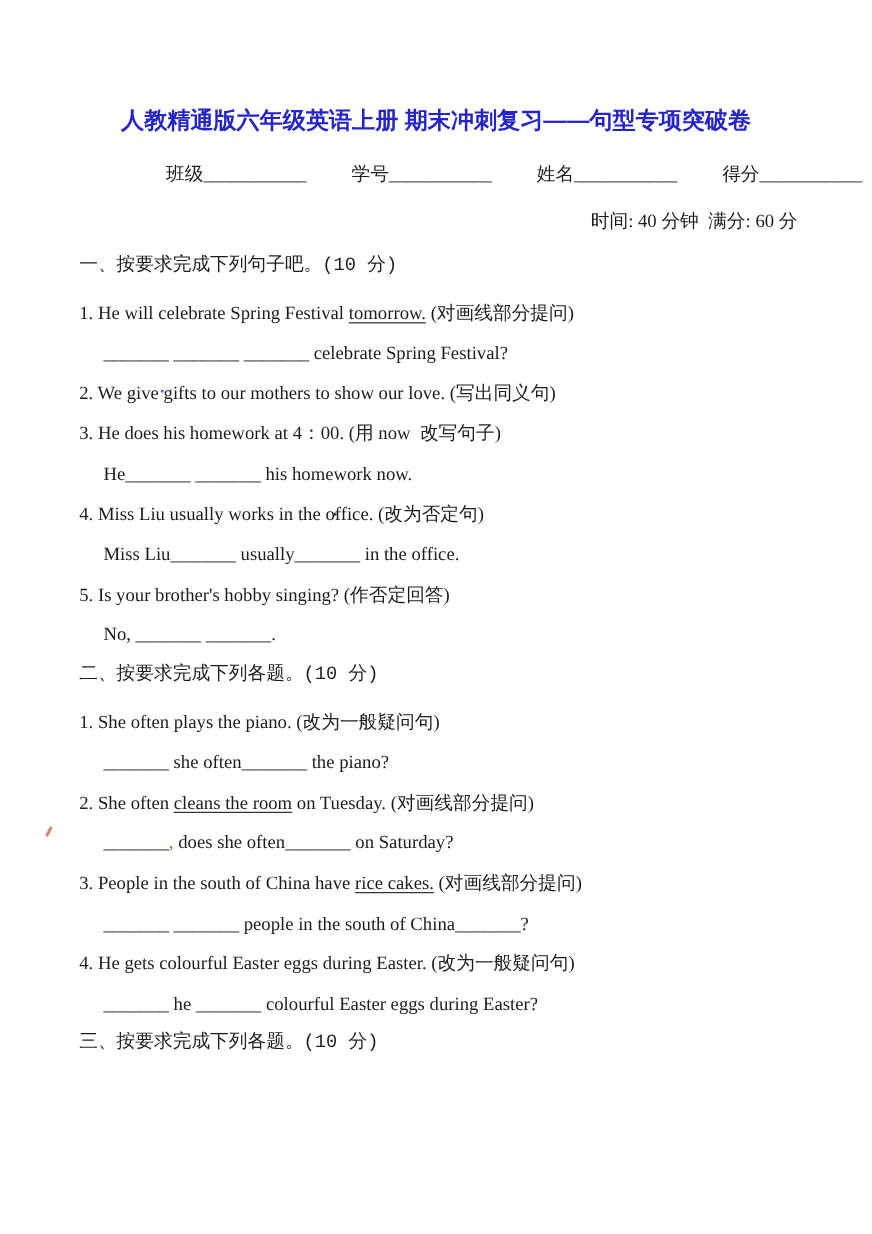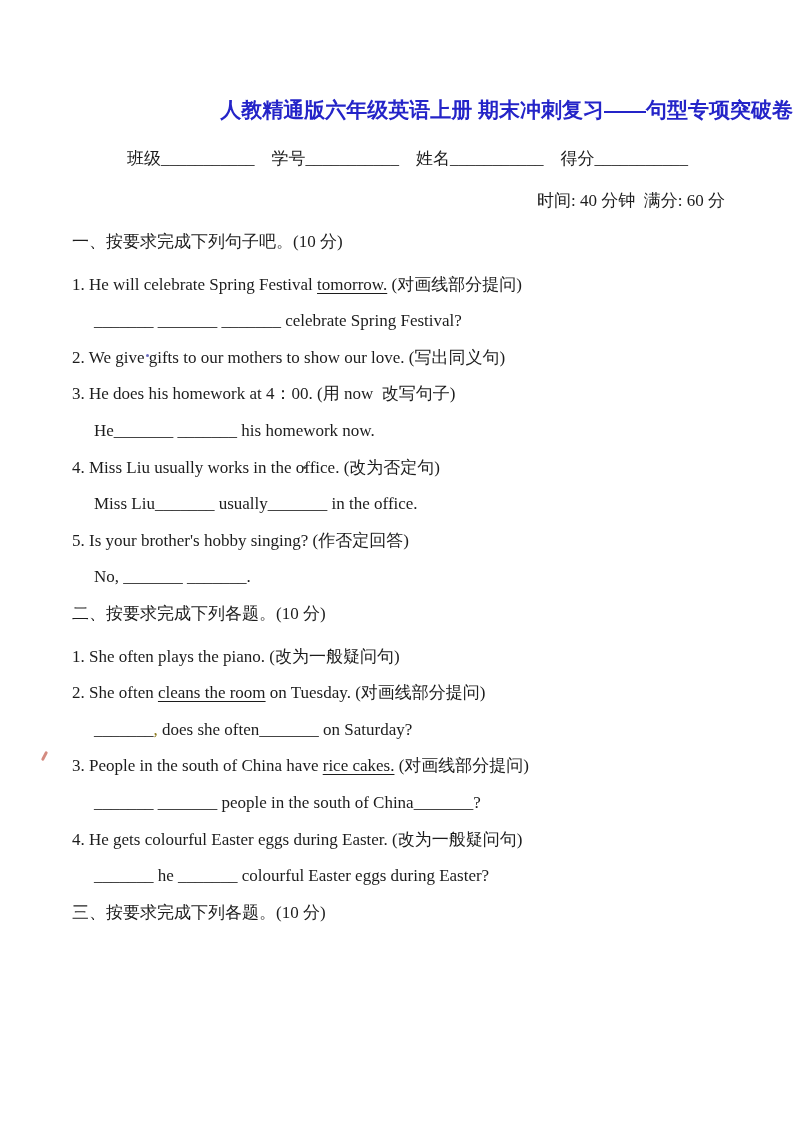--- a/index.html
+++ b/index.html
@@ -8,39 +8,39 @@
     width:793px;height:1122px;
     margin:0 auto;
     background:#ffffff;
     font-family:"Liberation Serif","DejaVu Serif",serif;
     color:#1c1c1c;
     font-size:17px;
     overflow:hidden;
   }
   .title{
     position:absolute;top:97px;left:0;width:100%;
-    margin:0;text-align:right;
+    margin:0;text-align:center;
     font-family:"Liberation Sans","DejaVu Sans",sans-serif;
     font-size:21px;font-weight:bold;line-height:26px;
     color:#2424c8;
   }
   .student-row{
     position:absolute;top:148px;left:127px;
     white-space:pre;line-height:21px;
   }
-  .field{margin-right:17px;}
+  .field{margin-right:17px;margin-left:24px;}
   .meta{
     position:absolute;top:190px;right:68px;
     white-space:pre;line-height:21px;
   }
   .content{
     position:absolute;top:232px;left:72px;right:38px;
   }
   .line{white-space:pre;line-height:20px;}
-  .section-heading{height:42.6px;}
+  .section-heading{height:42.6px;font-family:Liberation Mono, monospace;}
   .question-prompt{height:36.6px;}
   .answer-line{height:36.6px;padding-left:22px;}
   .u{text-decoration:underline;text-underline-offset:3px;margin-top:37px;}
   .mark{color:#8a7616;}
   .speck{position:absolute;border-radius:50%;}
   .speck-blue{left:146px;top:354px;width:3px;height:3px;background:#6a6ac0;}
   .speck-dark{left:303px;top:466px;width:3px;height:3px;background:#4a4a42;}
   .tick{
     position:absolute;left:43px;top:751px;
     width:3px;height:10px;background:#c25a4a;opacity:.7;
@@ -64,20 +64,21 @@
       <div class="line answer-line"><span>_______ _______ _______ celebrate Spring Festival?</span></div>
       <div class="line question-prompt"><span>2. We give gifts to our mothers to show our love. (写出同义句)</span></div>
       <div class="line question-prompt"><span>3. He does his homework at 4：00. (用 now  改写句子)</span></div>
       <div class="line answer-line"><span>He_______ _______ his homework now.</span></div>
       <div class="line question-prompt"><span>4. Miss Liu usually works in the office. (改为否定句)</span></div>
       <div class="line answer-line"><span>Miss Liu_______ usually_______ in the office.</span></div>
       <div class="line question-prompt"><span>5. Is your brother's hobby singing? (作否定回答)</span></div>
       <div class="line answer-line"><span>No, _______ _______.</span></div>
       <div class="line section-heading">二、按要求完成下列各题。(10 分)</div>
       <div class="line question-prompt"><span>1. She often plays the piano. (改为一般疑问句)</span></div>
+      <div class="line answer-line"><span>_______ she often_______ the piano?</span></div>
       <div class="line question-prompt"><span>2. She often </span><span class="u">cleans the room</span><span> on Tuesday. (对画线部分提问)</span></div>
       <div class="line answer-line"><span>_______</span><span class="mark">,</span><span> does she often_______ on Saturday?</span></div>
       <div class="line question-prompt"><span>3. People in the south of China have </span><span class="u">rice cakes.</span><span> (对画线部分提问)</span></div>
       <div class="line answer-line"><span>_______ _______ people in the south of China_______?</span></div>
       <div class="line question-prompt"><span>4. He gets colourful Easter eggs during Easter. (改为一般疑问句)</span></div>
       <div class="line answer-line"><span>_______ he _______ colourful Easter eggs during Easter?</span></div>
       <div class="line section-heading">三、按要求完成下列各题。(10 分)</div>
     </div>
 
   <div class="speck speck-blue"></div>

